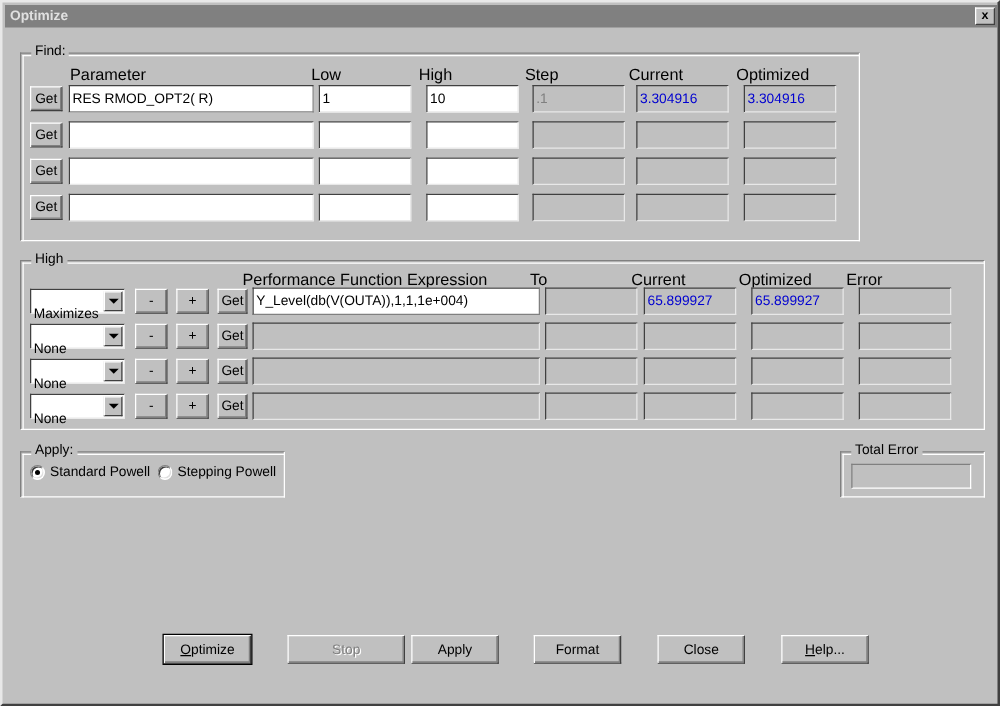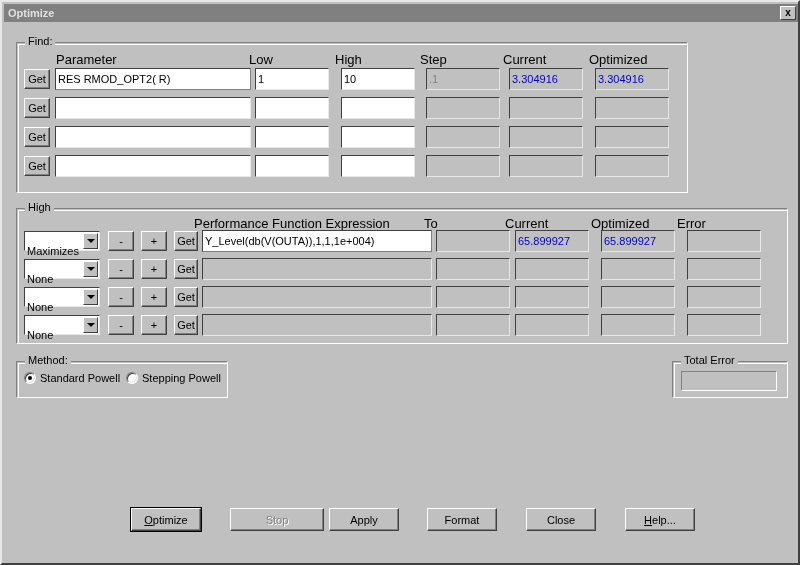--- a/index.html
+++ b/index.html
@@ -353,21 +353,21 @@
       <div class="field disabled" style="left:186px; top:113px; width:230px; height:22px;"></div>
       <div class="field disabled" style="left:420px; top:113px; width:74px; height:22px;"></div>
       <div class="field disabled" style="left:499px; top:113px; width:74px; height:22px;"></div>
       <div class="field disabled" style="left:585px; top:113px; width:74px; height:22px;"></div>
       <div class="field disabled" style="left:671px; top:113px; width:74px; height:22px;"></div>
     </div>
   </div>
 
   <div class="group" style="left:14px; top:352px; width:212px; height:44px;">
     <div class="frame"></div>
-    <div class="legend">Method:</div>
+    <div class="legend">Apply:</div>
     <div class="inner">
       <div class="radio-row" style="left:8px; top:18px;">
         <span class="radio">
             <span class="dot"></span>
           </span>
         <span>Standard Powell</span>
       </div>
       <div class="radio-row" style="left:110px; top:18px;">
         <span class="radio"></span>
         <span>Stepping Powell</span>

